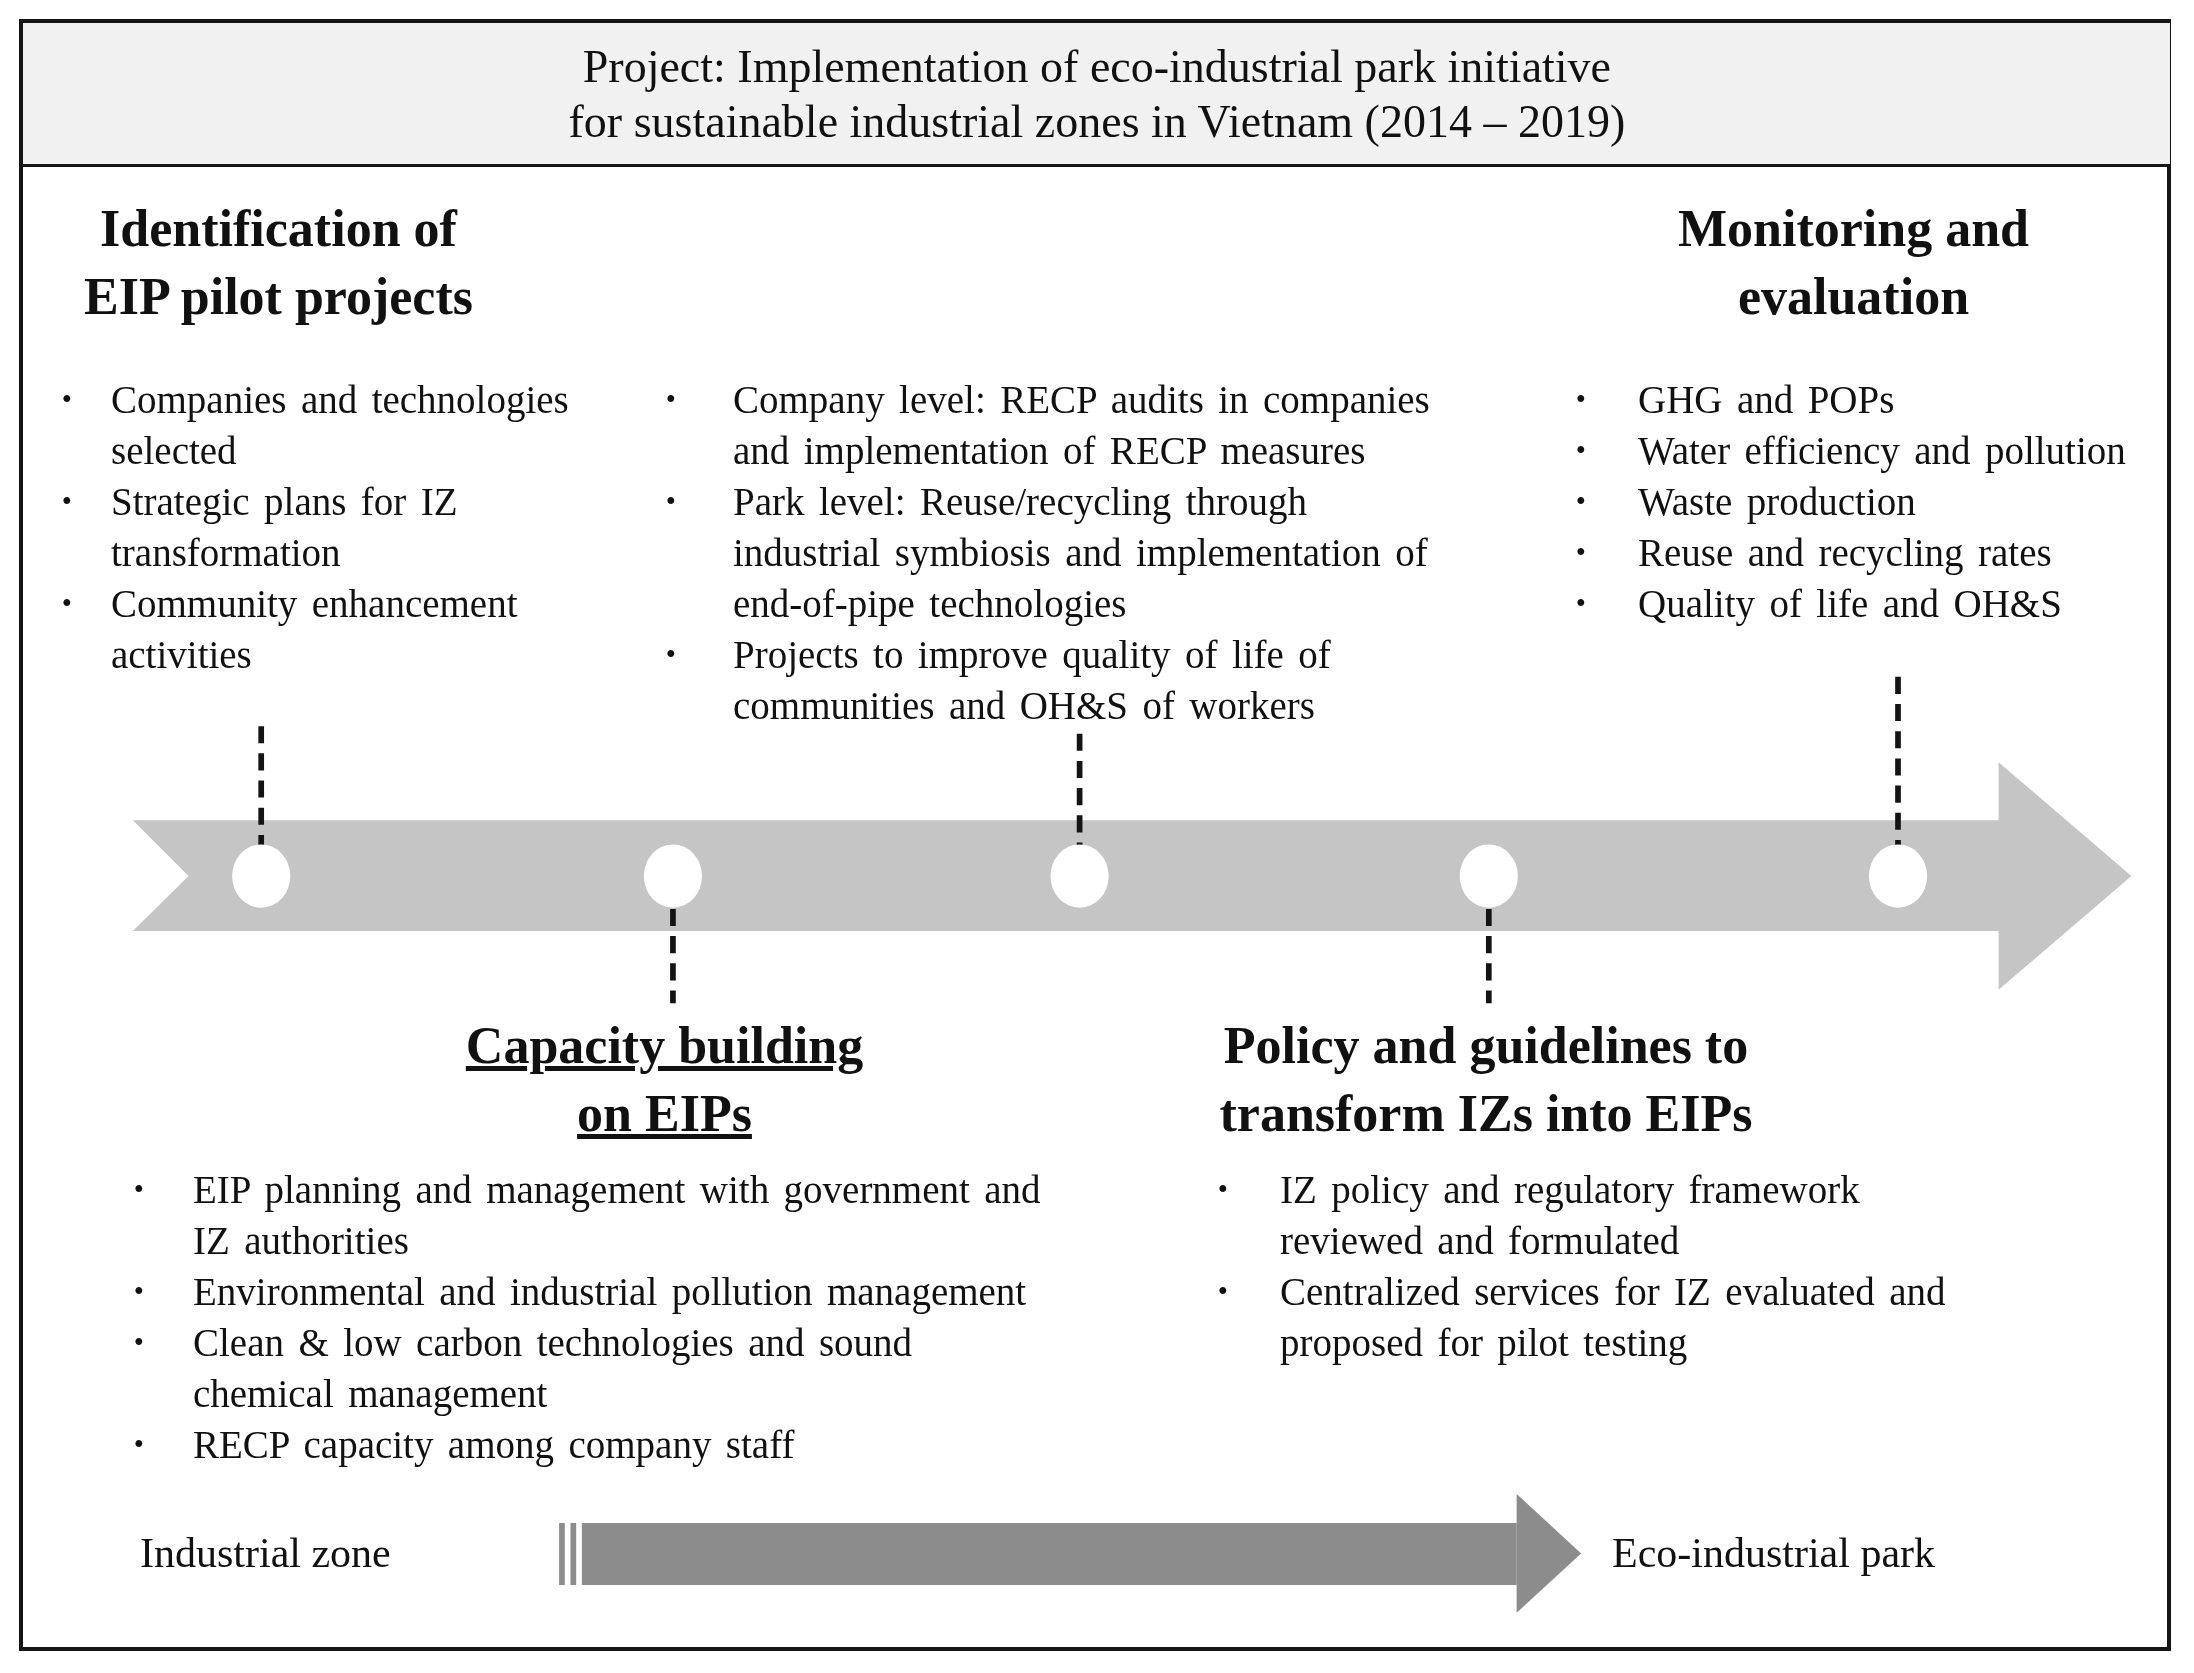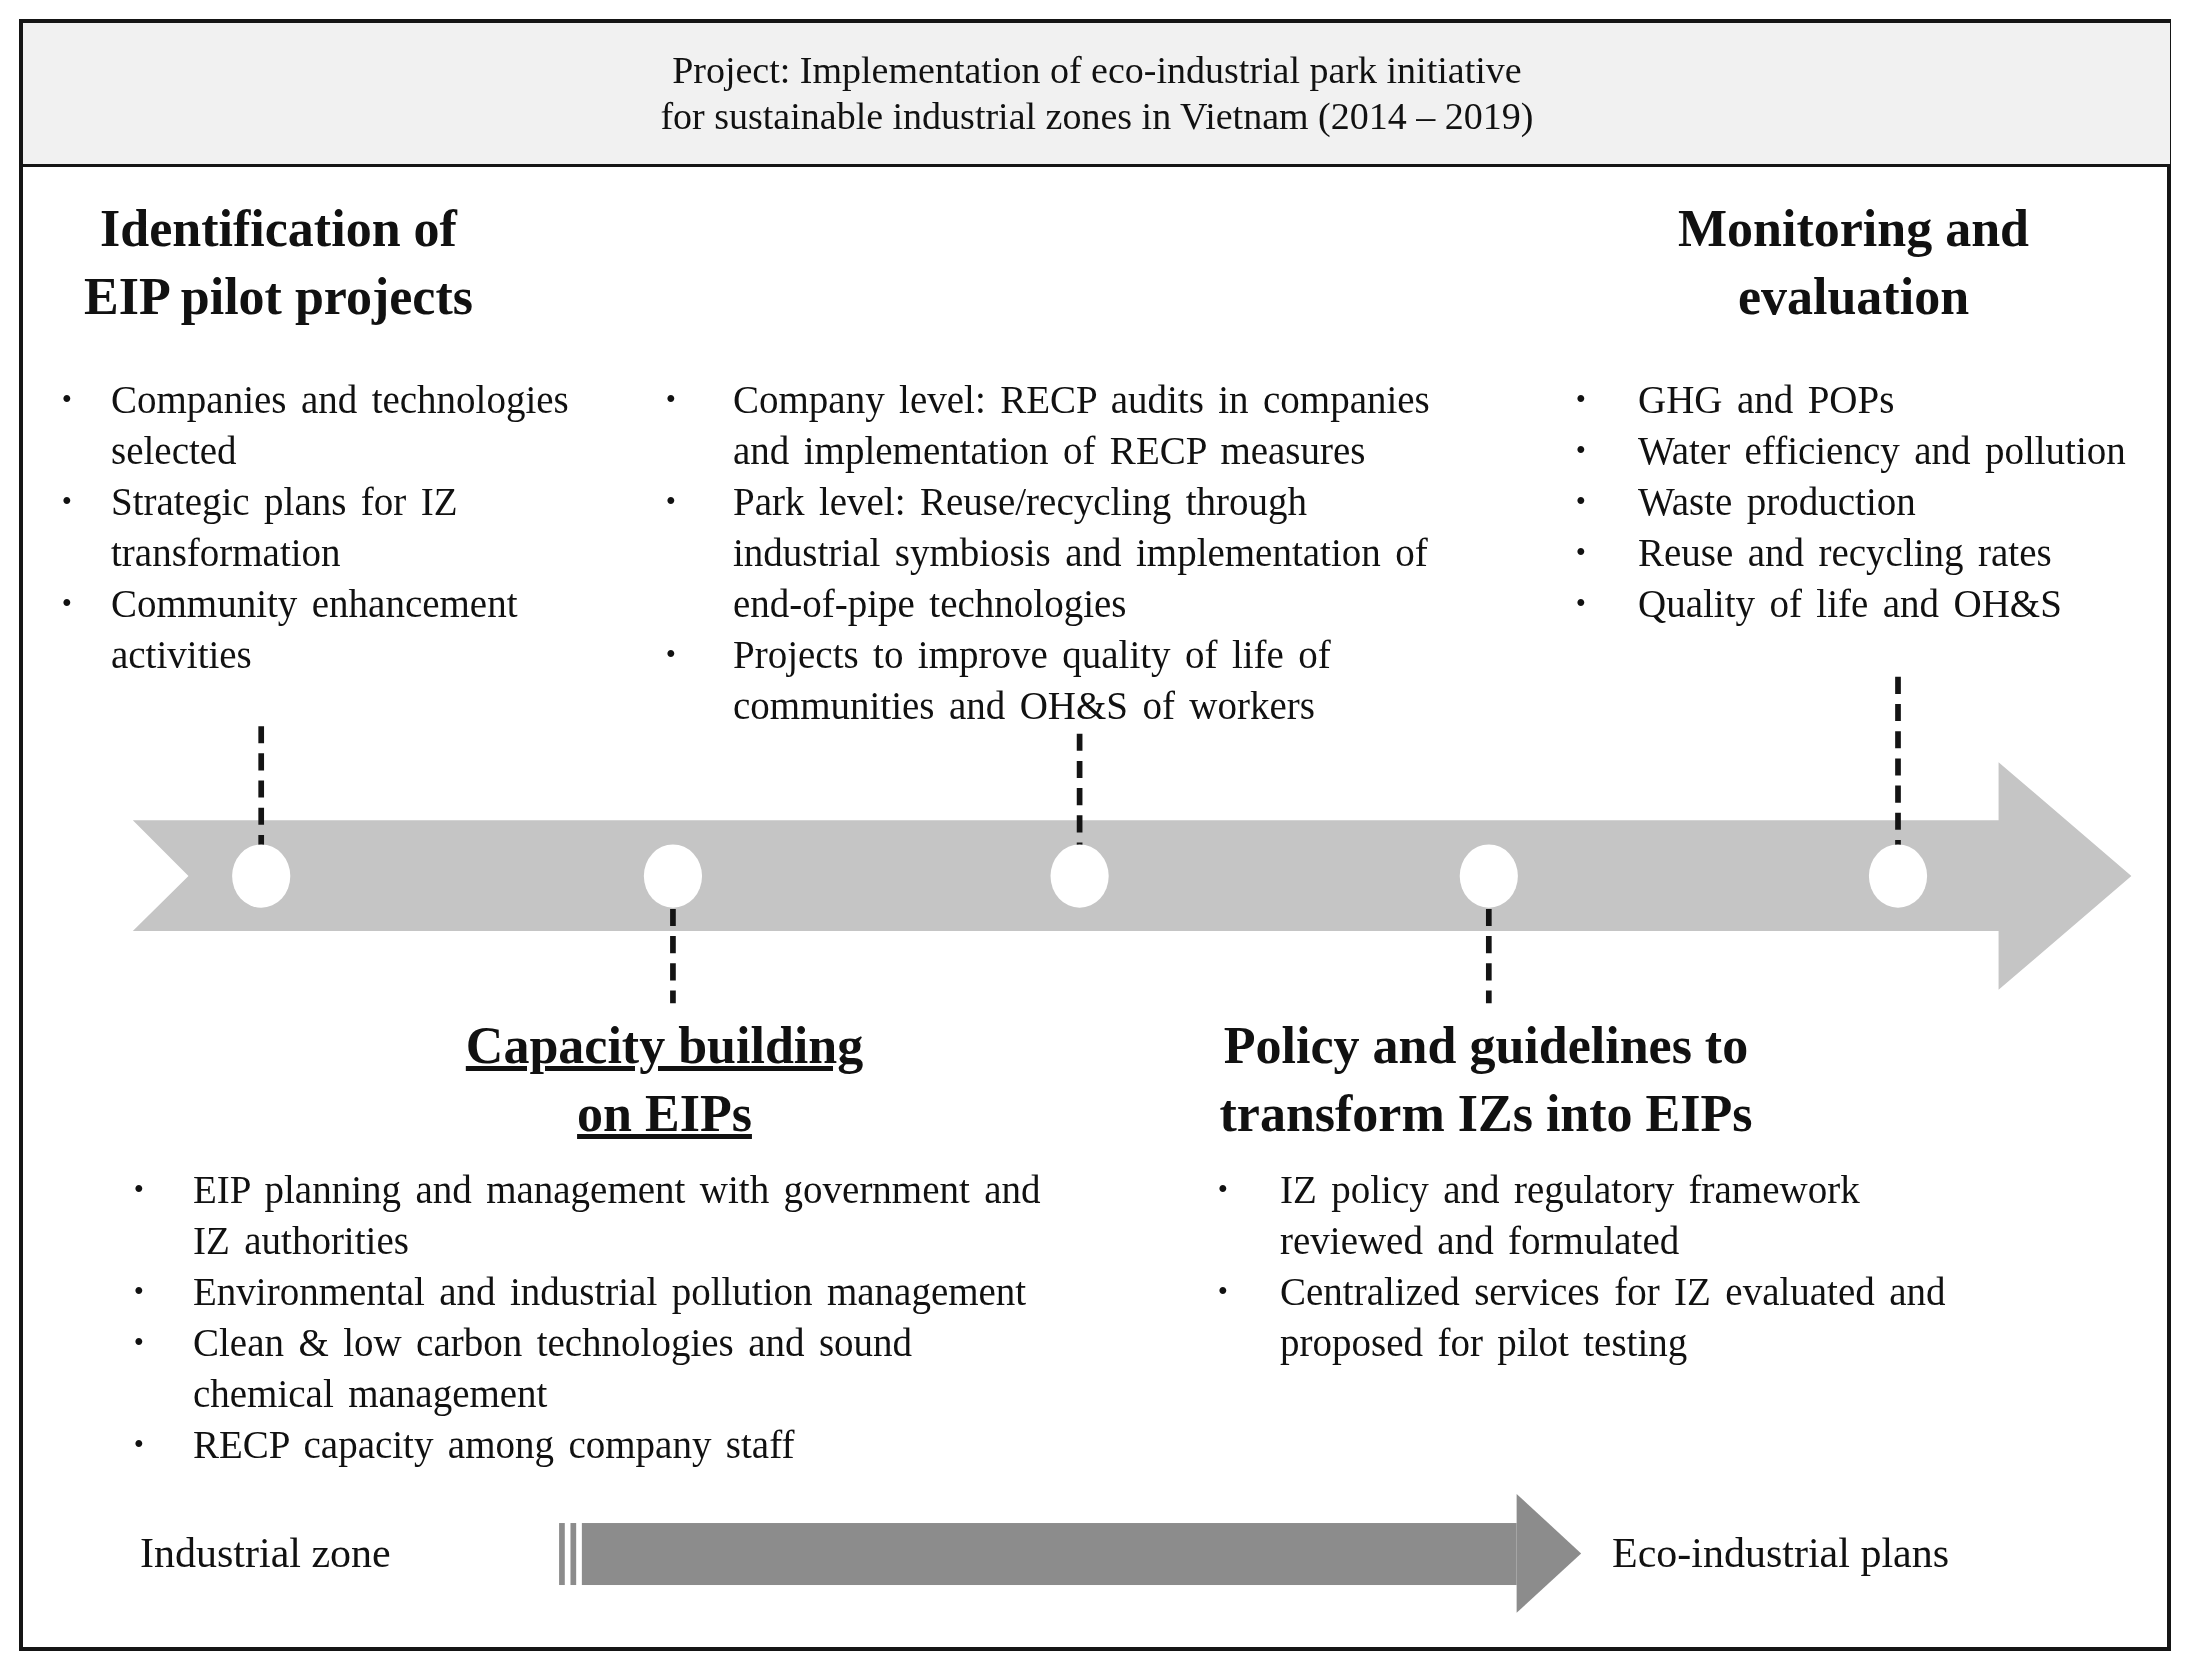--- a/index.html
+++ b/index.html
@@ -10,21 +10,21 @@
   .frame{
     position:absolute;left:19px;top:19px;width:2152px;height:1632px;
     border:4.4px solid #151515;box-sizing:border-box;
   }
   .titlebar{
     position:absolute;left:23.4px;top:23.4px;width:2147px;height:144px;
     background:#f1f1f1;border-bottom:3.2px solid #151515;box-sizing:border-box;
     display:flex;align-items:center;justify-content:center;
   }
   .title{
-    font-size:38px;line-height:1.2;text-align:center;white-space:pre-line;
+    font-size:46px;line-height:1.2;text-align:center;white-space:pre-line;
   }
   .heading{
     position:absolute;font-weight:bold;font-size:52px;line-height:1.3;
     text-align:center;white-space:pre-line;
   }
   .list{position:absolute;}
   .li{display:flex;align-items:flex-start;}
   .marker{
     flex:0 0 var(--ind,57px);font-size:29px;line-height:51px;padding-left:3.8px;
     box-sizing:border-box;
@@ -167,16 +167,16 @@
 reviewed and formulated</span>
     </div>
     <div class="li">
       <span class="marker">•</span>
       <span class="btext">Centralized services for IZ evaluated and
 proposed for pilot testing</span>
     </div>
   </div>
 
   <div class="axis-label" style="left:140px;top:1523px;">Industrial zone</div>
-  <div class="axis-label" style="left:1612px;top:1523px;">Eco-industrial plans</div>
+  <div class="axis-label" style="left:1612px;top:1523px;">Eco-industrial park</div>
 
 </div>
 
 
 </body></html>

